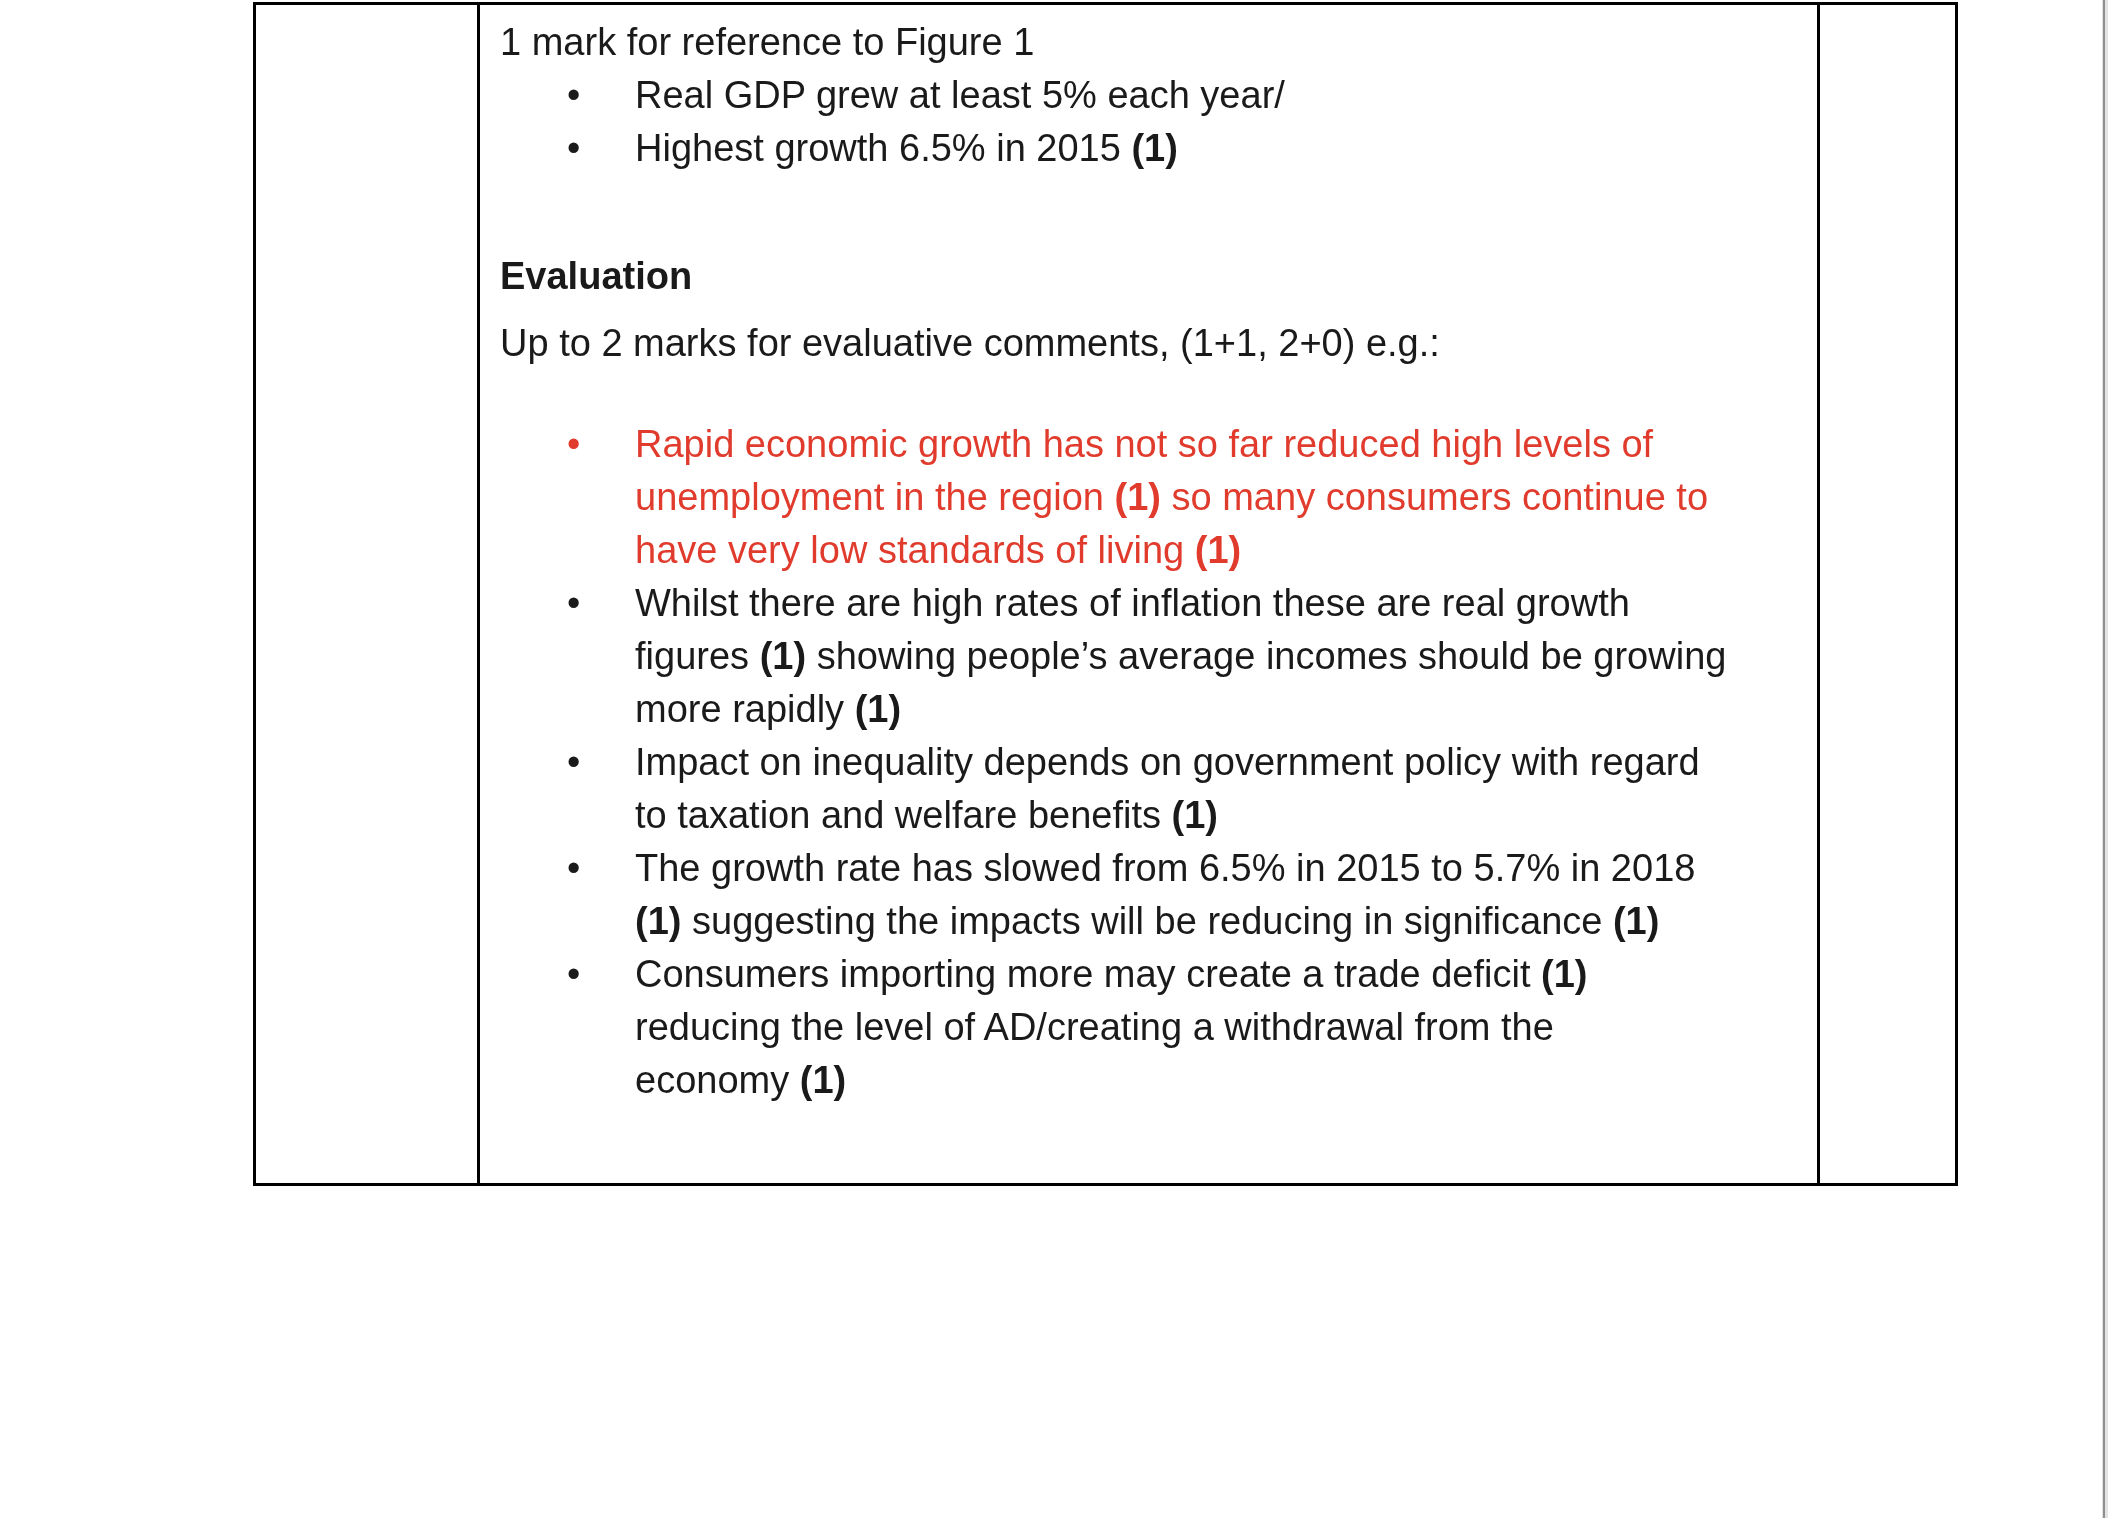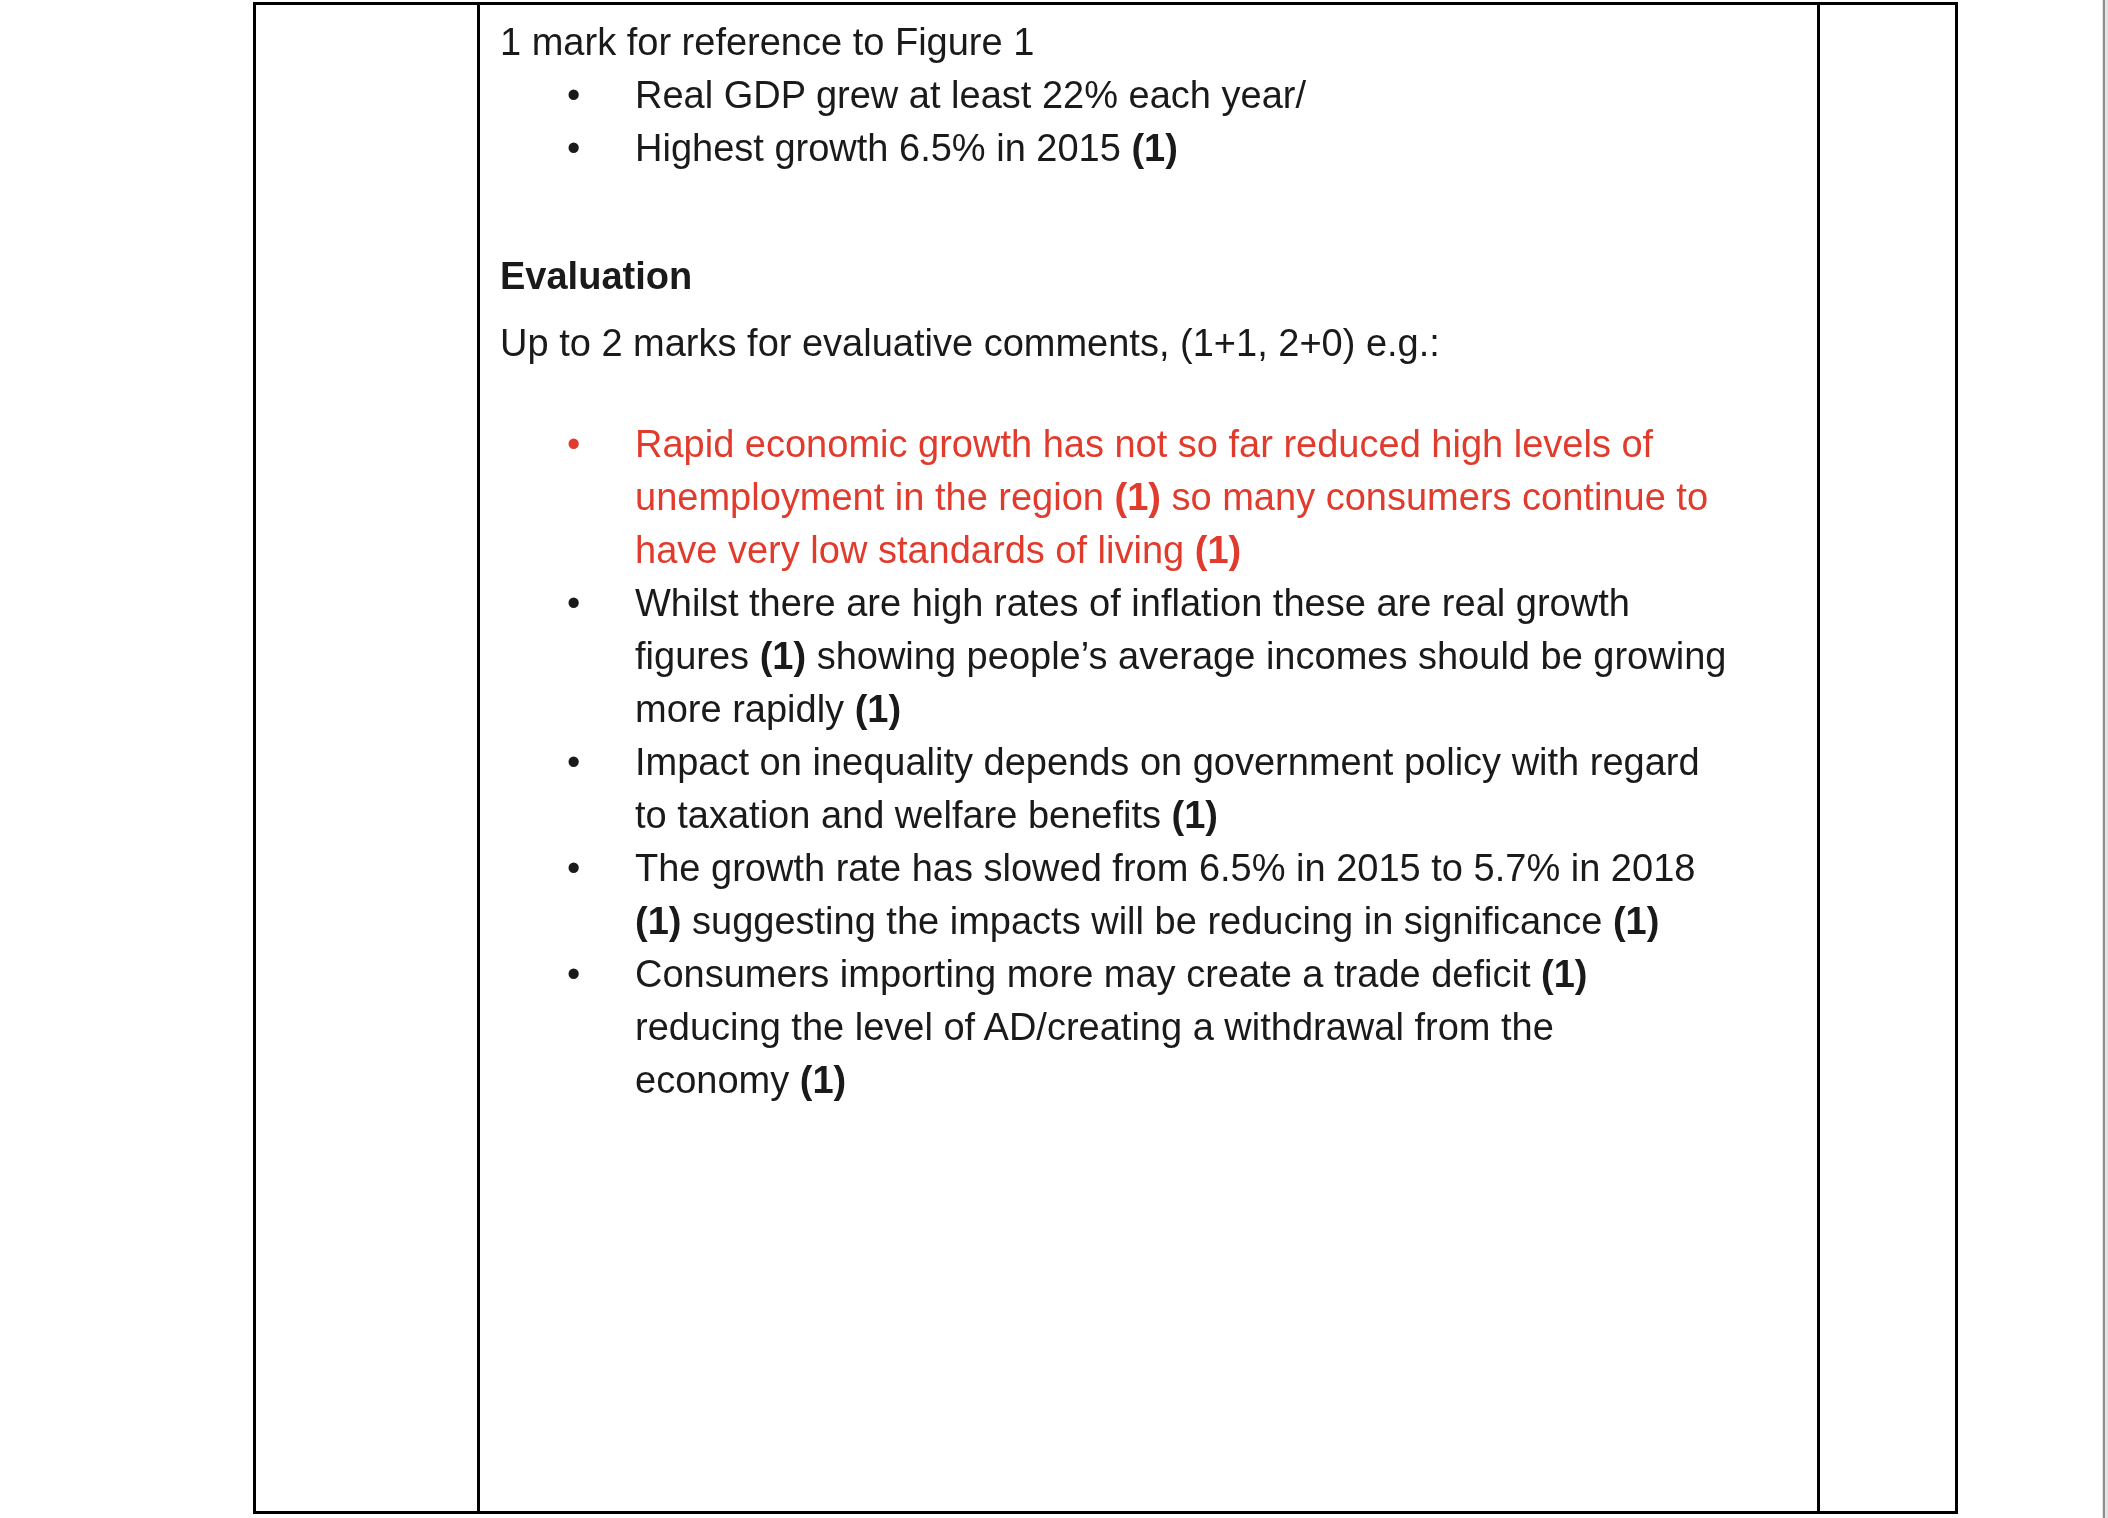--- a/index.html
+++ b/index.html
@@ -9,21 +9,21 @@
     background:#ffffff;
     overflow:hidden;
     font-family:"Liberation Sans",sans-serif;
     font-size:38px;
     line-height:53px;
     color:#1a1a1a;
   }
   .ms-table{
     position:absolute;
     left:253px;top:2px;
-    width:1705px;height:1512px;
+    width:1705px;height:1184px;
     border:3px solid #000000;
     box-sizing:border-box;
     display:flex;
     background:#ffffff;
   }
   .cell{box-sizing:border-box;height:100%;}
   .question-col{width:224px;border-right:3px solid #000000;}
   .answer-col{
     width:1340px;
     border-right:3px solid #000000;
@@ -66,21 +66,21 @@
 </style>
 </head>
 <body>
 
 <div class="page">
   <div class="ms-table">
     <div class="cell question-col"></div>
     <div class="cell answer-col">
       <p>1 mark for reference to Figure 1</p>
       <ul class="bullets">
-          <li>Real GDP grew at least 22% each year/</li>
+          <li>Real GDP grew at least 5% each year/</li>
           <li>Highest growth 6.5% in 2015 <strong>(1)</strong></li>
         </ul>
       <p class="heading">Evaluation</p>
       <p class="intro2">Up to 2 marks for evaluative comments, (1+1, 2+0) e.g.:</p>
       <ul class="bullets eval">
           <li class="red">Rapid economic growth has not so far reduced high levels of
 unemployment in the region <strong>(1)</strong> so many consumers continue to
 have very low standards of living <strong>(1)</strong></li>
           <li>Whilst there are high rates of inflation these are real growth
 figures <strong>(1)</strong> showing people’s average incomes should be growing

